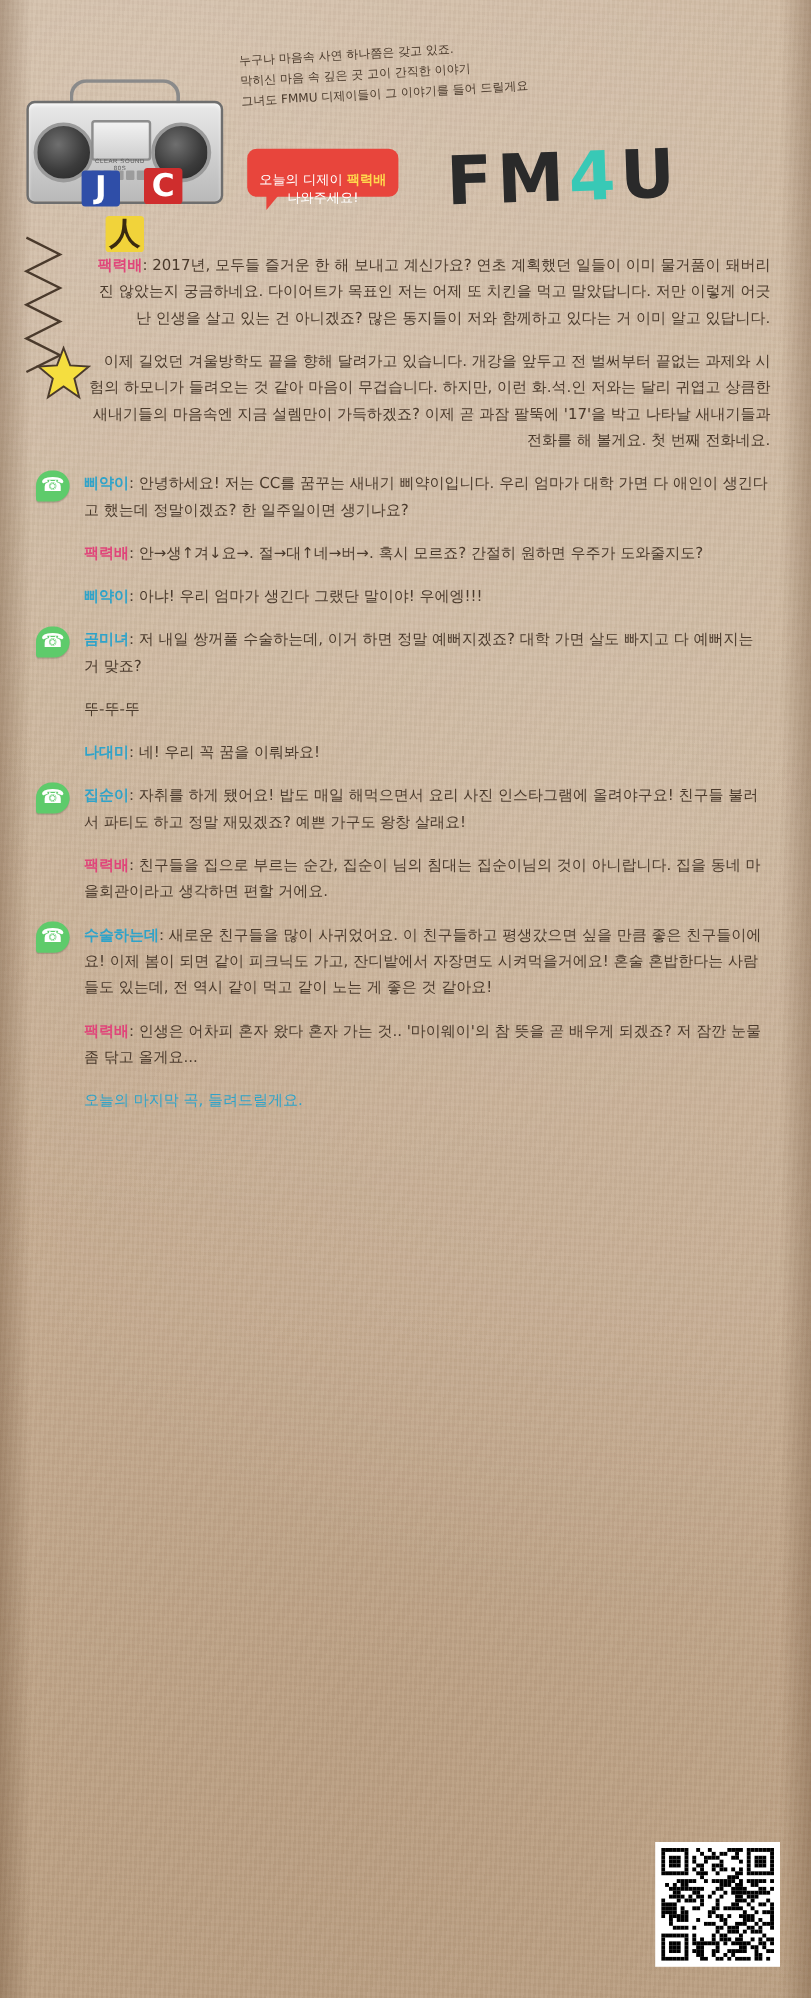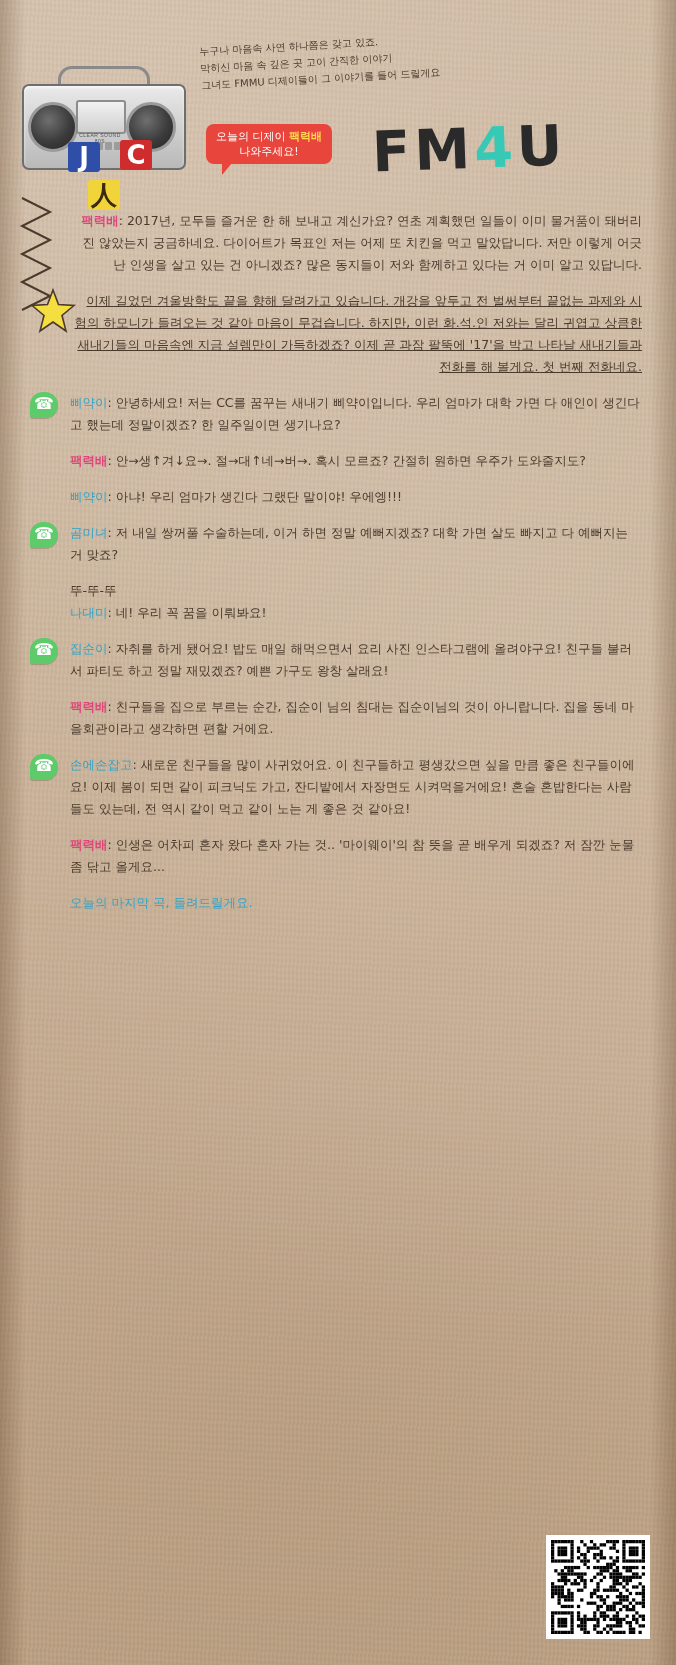--- a/index.html
+++ b/index.html
@@ -163,21 +163,21 @@
     left: 206px;
     top: 124px;
     width: 126px;
     height: 40px;
     background: #e8453c;
     border-radius: 8px;
     color: #fff;
     font-size: 11px;
     line-height: 15px;
     text-align: center;
-    padding-top: 5px;
+    padding-top: 18px;
     box-sizing: border-box;
     font-family: "DejaVu Sans", sans-serif;
   }
   .bubble .hl { color: #ffd84d; font-weight: bold; }
   .bubble:after {
     content: "";
     position: absolute;
     left: 16px; bottom: -11px;
     border-width: 12px 10px 0 0;
     border-style: solid;
@@ -203,23 +203,23 @@
     padding: 0 34px 0 70px;
   }
   .para {
     color: #4a3a2c;
     font-size: 12.5px;
     line-height: 22px;
     margin: 0 0 14px 0;
     font-family: "DejaVu Sans", sans-serif;
     text-align: right;
   }
-  .para.indent { text-indent: 14px; text-decoration: underline; }
+  .para.indent { text-indent: 14px; }
   .speaker-dj { color: #e0457a; font-weight: bold; }
-  .speaker-caller { color: #2fa3c9; font-weight: normal; text-align: right; }
+  .speaker-caller { color: #2fa3c9; font-weight: bold; text-align: right; }
   .line {
     position: relative;
     margin: 0 0 14px 0;
     font-size: 12.5px;
     line-height: 22px;
     color: #4a3a2c;
     font-family: "DejaVu Sans", sans-serif;
   }
   .line.dj { color: #4a3a2c; }
   .phone {
@@ -239,21 +239,21 @@
     text-align: center;
     font-size: 16px;
     color: #fff;
     line-height: 26px;
     font-family: "DejaVu Sans", sans-serif;
   }
   .beep {
     color: #4a3a2c;
     font-size: 12.5px;
     line-height: 22px;
-    margin: 0 0 0 0;
+    margin: 0 0 14px 0;
     font-family: "DejaVu Sans", sans-serif;
   }
   .closing {
     color: #2fa3c9;
     font-size: 12.5px;
     line-height: 22px;
     margin: 12px 0 18px 0;
     font-family: "DejaVu Sans", sans-serif;
   }
   .qr {
@@ -331,21 +331,21 @@
 
     <div id="dialogue-root">
         <p class="line caller"><span class="phone"></span><span class="speaker-caller">삐약이</span><span>: 안녕하세요! 저는 CC를 꿈꾸는 새내기 삐약이입니다. 우리 엄마가 대학 가면 다 애인이 생긴다고 했는데 정말이겠죠? 한 일주일이면 생기나요?</span></p>
         <p class="line dj"><span class="speaker-dj">팩력배</span><span>: 안→생↑겨↓요→. 절→대↑네→버→. 혹시 모르죠? 간절히 원하면 우주가 도와줄지도?</span></p>
         <p class="line caller"><span class="speaker-caller">삐약이</span><span>: 아냐! 우리 엄마가 생긴다 그랬단 말이야! 우에엥!!!</span></p>
         <p class="line caller"><span class="phone"></span><span class="speaker-caller">곰미녀</span><span>: 저 내일 쌍꺼풀 수술하는데, 이거 하면 정말 예뻐지겠죠? 대학 가면 살도 빠지고 다 예뻐지는 거 맞죠?</span></p>
         <p class="beep">뚜-뚜-뚜</p>
         <p class="line caller"><span class="speaker-caller">나대미</span><span>: 네! 우리 꼭 꿈을 이뤄봐요!</span></p>
         <p class="line caller"><span class="phone"></span><span class="speaker-caller">집순이</span><span>: 자취를 하게 됐어요! 밥도 매일 해먹으면서 요리 사진 인스타그램에 올려야구요! 친구들 불러서 파티도 하고 정말 재밌겠죠? 예쁜 가구도 왕창 살래요!</span></p>
         <p class="line dj"><span class="speaker-dj">팩력배</span><span>: 친구들을 집으로 부르는 순간, 집순이 님의 침대는 집순이님의 것이 아니랍니다. 집을 동네 마을회관이라고 생각하면 편할 거에요.</span></p>
-        <p class="line caller"><span class="phone"></span><span class="speaker-caller">손에손잡고</span><span>: 새로운 친구들을 많이 사귀었어요. 이 친구들하고 평생갔으면 싶을 만큼 좋은 친구들이에요! 이제 봄이 되면 같이 피크닉도 가고, 잔디밭에서 자장면도 시켜먹을거에요! 혼술 혼밥한다는 사람들도 있는데, 전 역시 같이 먹고 같이 노는 게 좋은 것 같아요!</span></p>
+        <p class="line caller"><span class="phone"></span><span class="speaker-caller">수술하는데</span><span>: 새로운 친구들을 많이 사귀었어요. 이 친구들하고 평생갔으면 싶을 만큼 좋은 친구들이에요! 이제 봄이 되면 같이 피크닉도 가고, 잔디밭에서 자장면도 시켜먹을거에요! 혼술 혼밥한다는 사람들도 있는데, 전 역시 같이 먹고 같이 노는 게 좋은 것 같아요!</span></p>
         <p class="line dj"><span class="speaker-dj">팩력배</span><span>: 인생은 어차피 혼자 왔다 혼자 가는 것.. '마이웨이'의 참 뜻을 곧 배우게 되겠죠? 저 잠깐 눈물 좀 닦고 올게요...</span></p>
       </div>
 
 
     <p class="closing">오늘의 마지막 곡, 들려드릴게요.</p>
   </div>
 
   <div class="qr">
     <svg viewBox="0 0 29 29" width="94" height="94">
       <rect width="29" height="29" fill="#fff"></rect>

